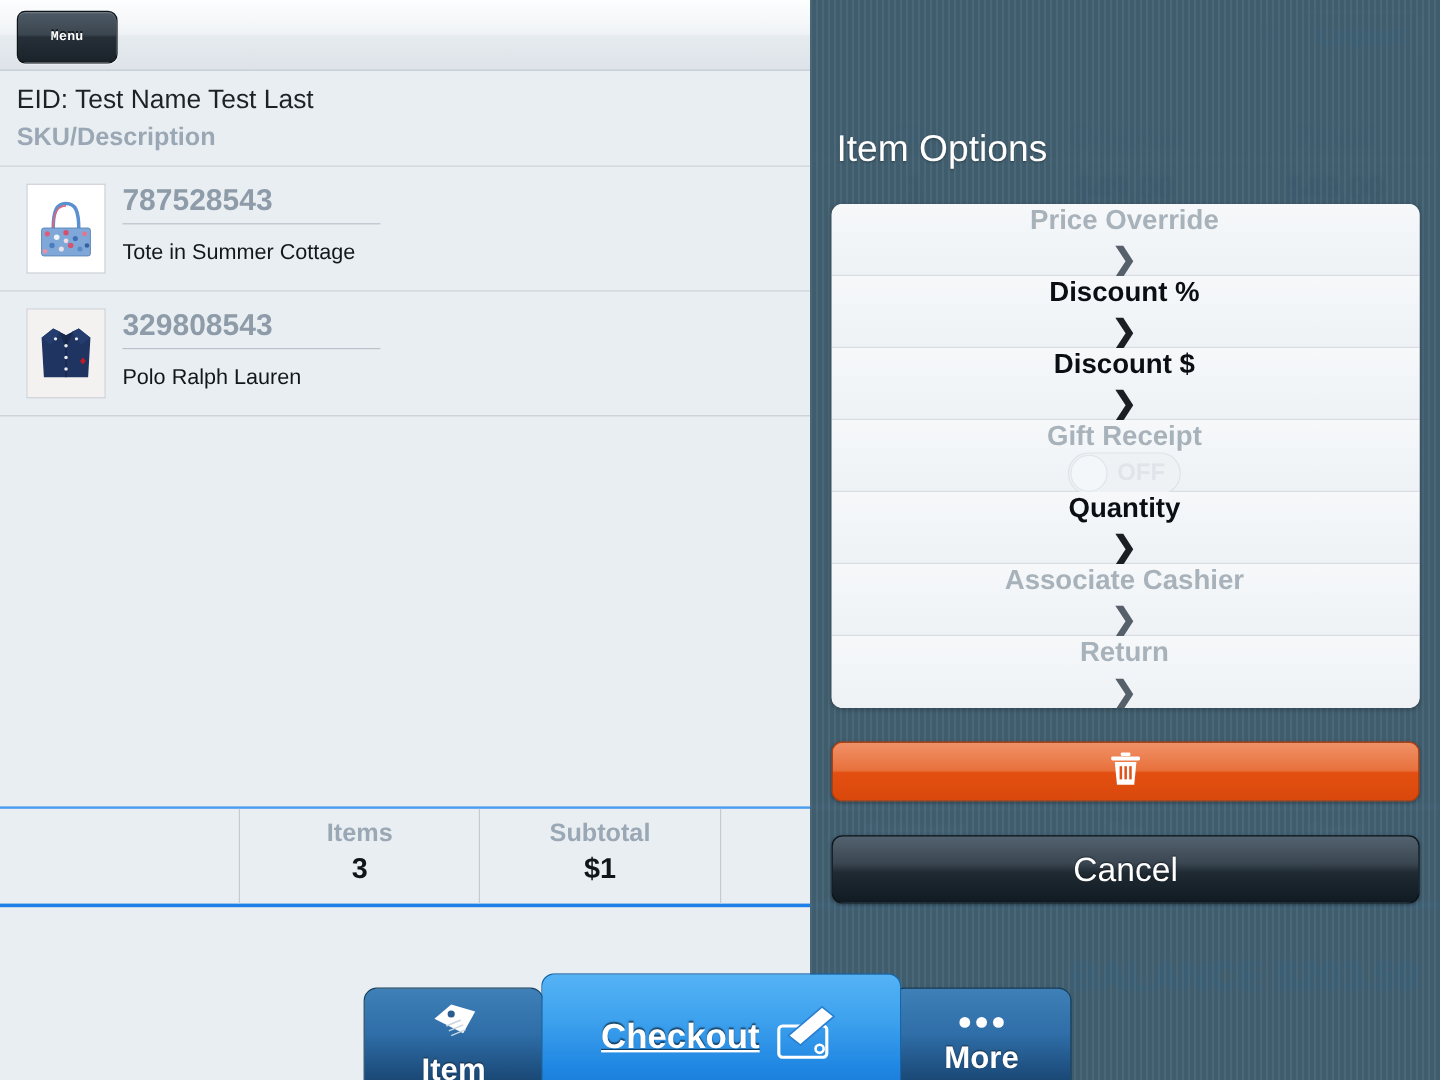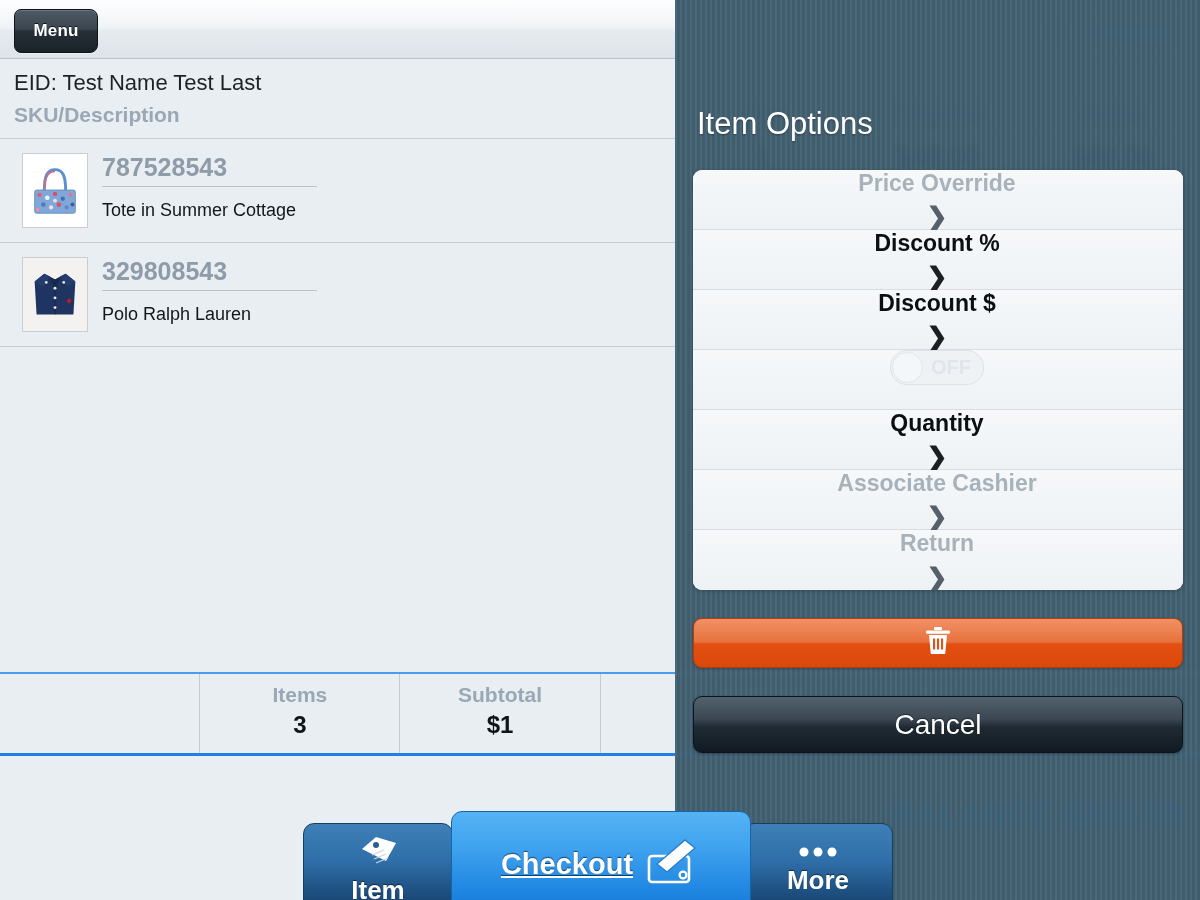--- a/index.html
+++ b/index.html
@@ -56,24 +56,25 @@
     margin-top: -11px;
     background: linear-gradient(135deg, #404b56 0%, #29323b 60%, #1c242b 100%);
     border-left: 1px solid #0f1419;
     border-bottom: 1px solid #0f1419;
     transform: rotate(45deg);
     border-radius: 3px;
     z-index: -1;
   }
   .menu-btn span {
     color: #ffffff;
-    font-size: 17px;
+    font-size: 11px;
     font-weight: bold;
     text-shadow: 0 -1px 0 rgba(0,0,0,0.7);
     letter-spacing: 0.2px;
+    font-family: Liberation Mono, monospace;
   }
   .nav-title {
     position: absolute;
     right: 0; top: 0;
     width: 675px;
     height: 59px;
     line-height: 57px;
     text-align: right;
     padding-right: 75px;
     box-sizing: border-box;
@@ -688,20 +689,21 @@
         <span class="option-label">Discount %</span>
         <span class="chev">❯</span>
       </div>
 
       <div class="option-row">
         <span class="option-label">Discount $</span>
         <span class="chev">❯</span>
       </div>
 
       <div class="option-row disabled">
+        <span class="option-label">Gift Receipt</span>
         <span class="toggle">
           <span class="toggle-knob"></span>
           <span class="toggle-text">OFF</span>
         </span>
       </div>
 
       <div class="option-row">
         <span class="option-label">Quantity</span>
         <span class="chev">❯</span>
       </div>

